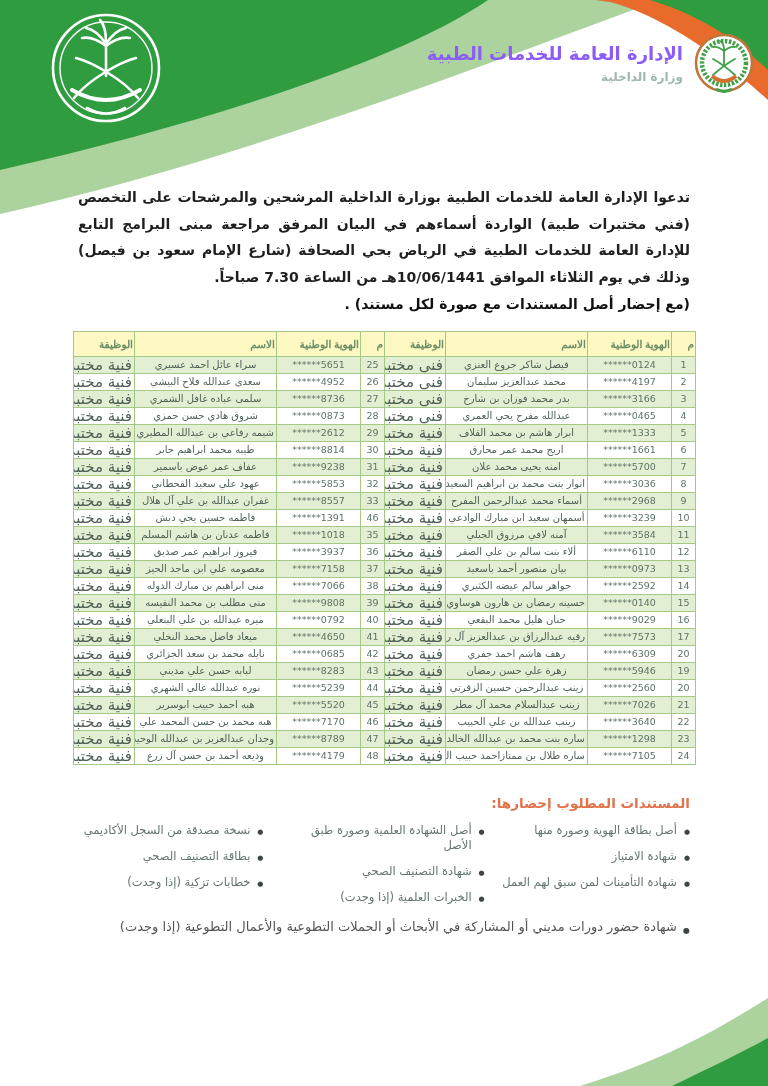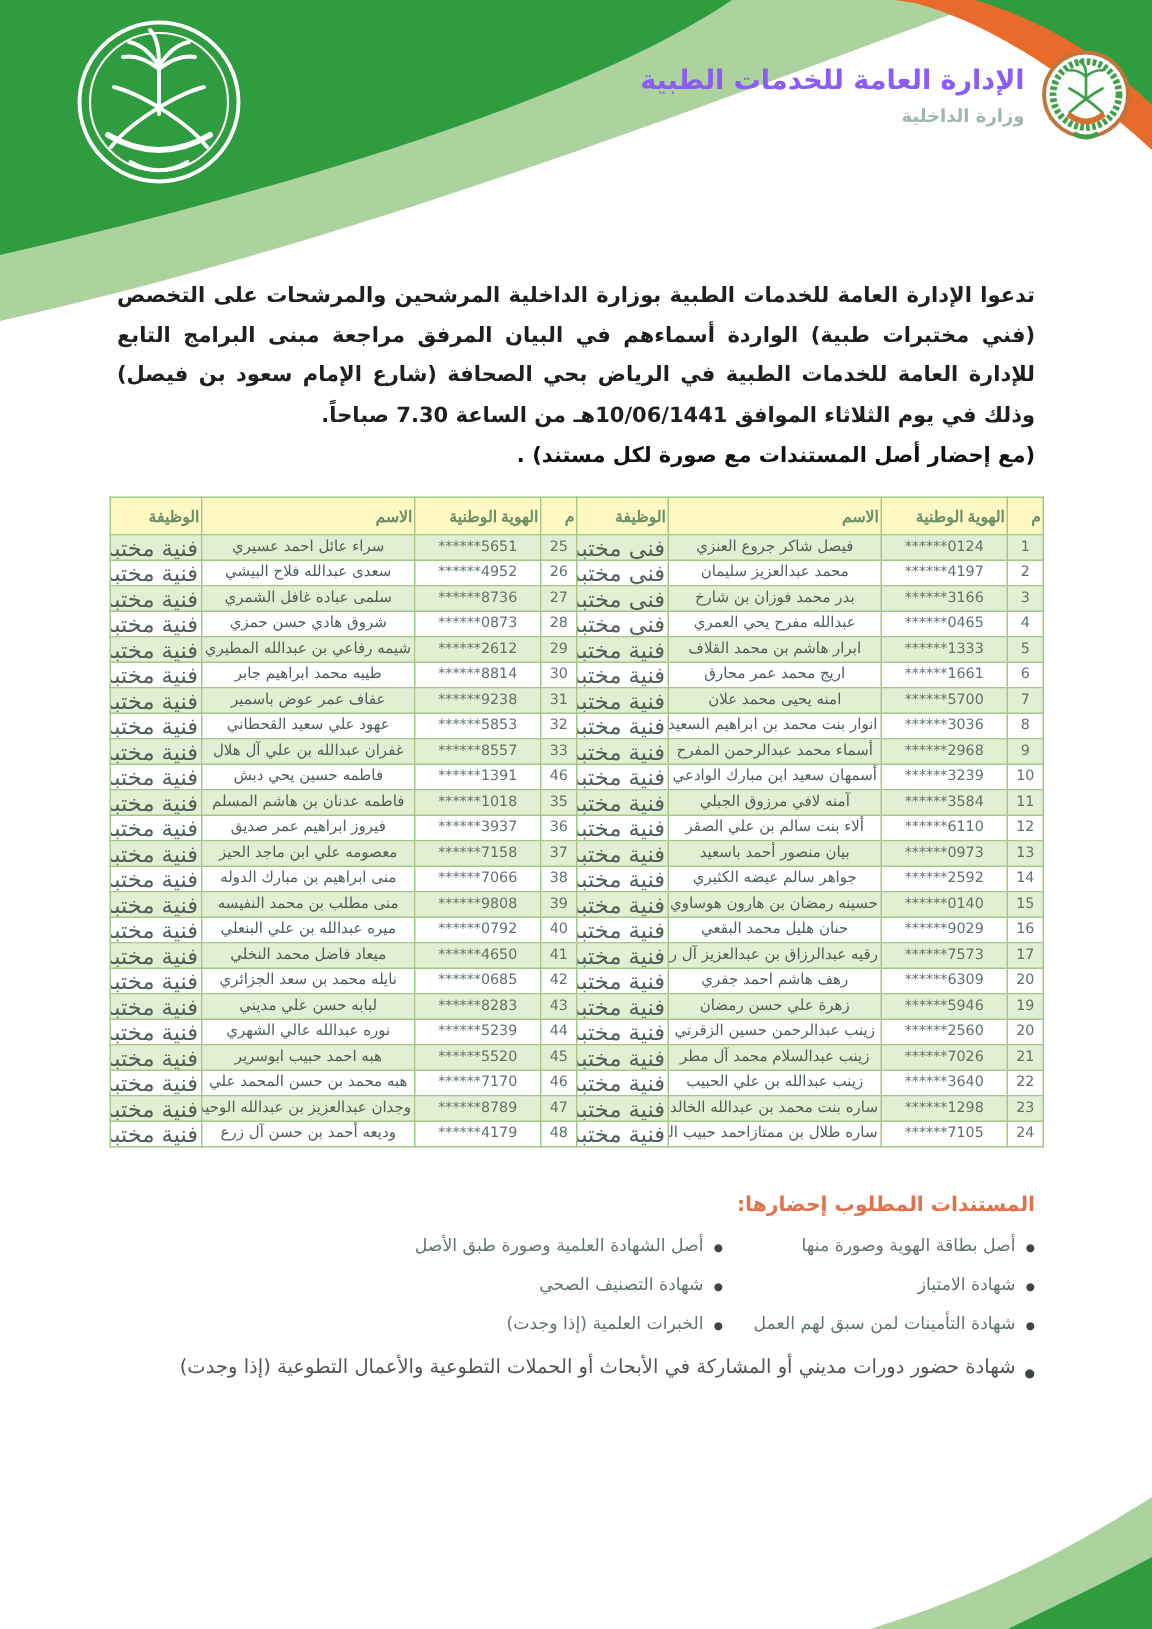--- a/index.html
+++ b/index.html
@@ -363,20 +363,25 @@
       <ul>
         <li>أصل بطاقة الهوية وصورة منها</li>
         <li>شهادة الامتياز</li>
         <li>شهادة التأمينات لمن سبق لهم العمل</li>
       </ul>
       <ul>
         <li>أصل الشهادة العلمية وصورة طبق الأصل</li>
         <li>شهادة التصنيف الصحي</li>
         <li>الخبرات العلمية (إذا وجدت)</li>
       </ul>
+      <ul>
+        <li>نسخة مصدقة من السجل الأكاديمي</li>
+        <li>بطاقة التصنيف الصحي</li>
+        <li>خطابات تزكية (إذا وجدت)</li>
+      </ul>
     </div>
   <div class="docs-full">شهادة حضور دورات مديني أو المشاركة في الأبحاث أو الحملات التطوعية والأعمال التطوعية (إذا وجدت)</div>
 </div>
 
 <svg class="layer" id="botArt" width="768" height="140" viewBox="0 0 768 140">
   <path d="M768,52 C700,95 650,118 580,140 L768,140 Z" fill="#ACD29E"></path>
   <path d="M768,92 C725,115 700,126 672,140 L768,140 Z" fill="#2E9C3F"></path>
 </svg>
 
 </body></html>

